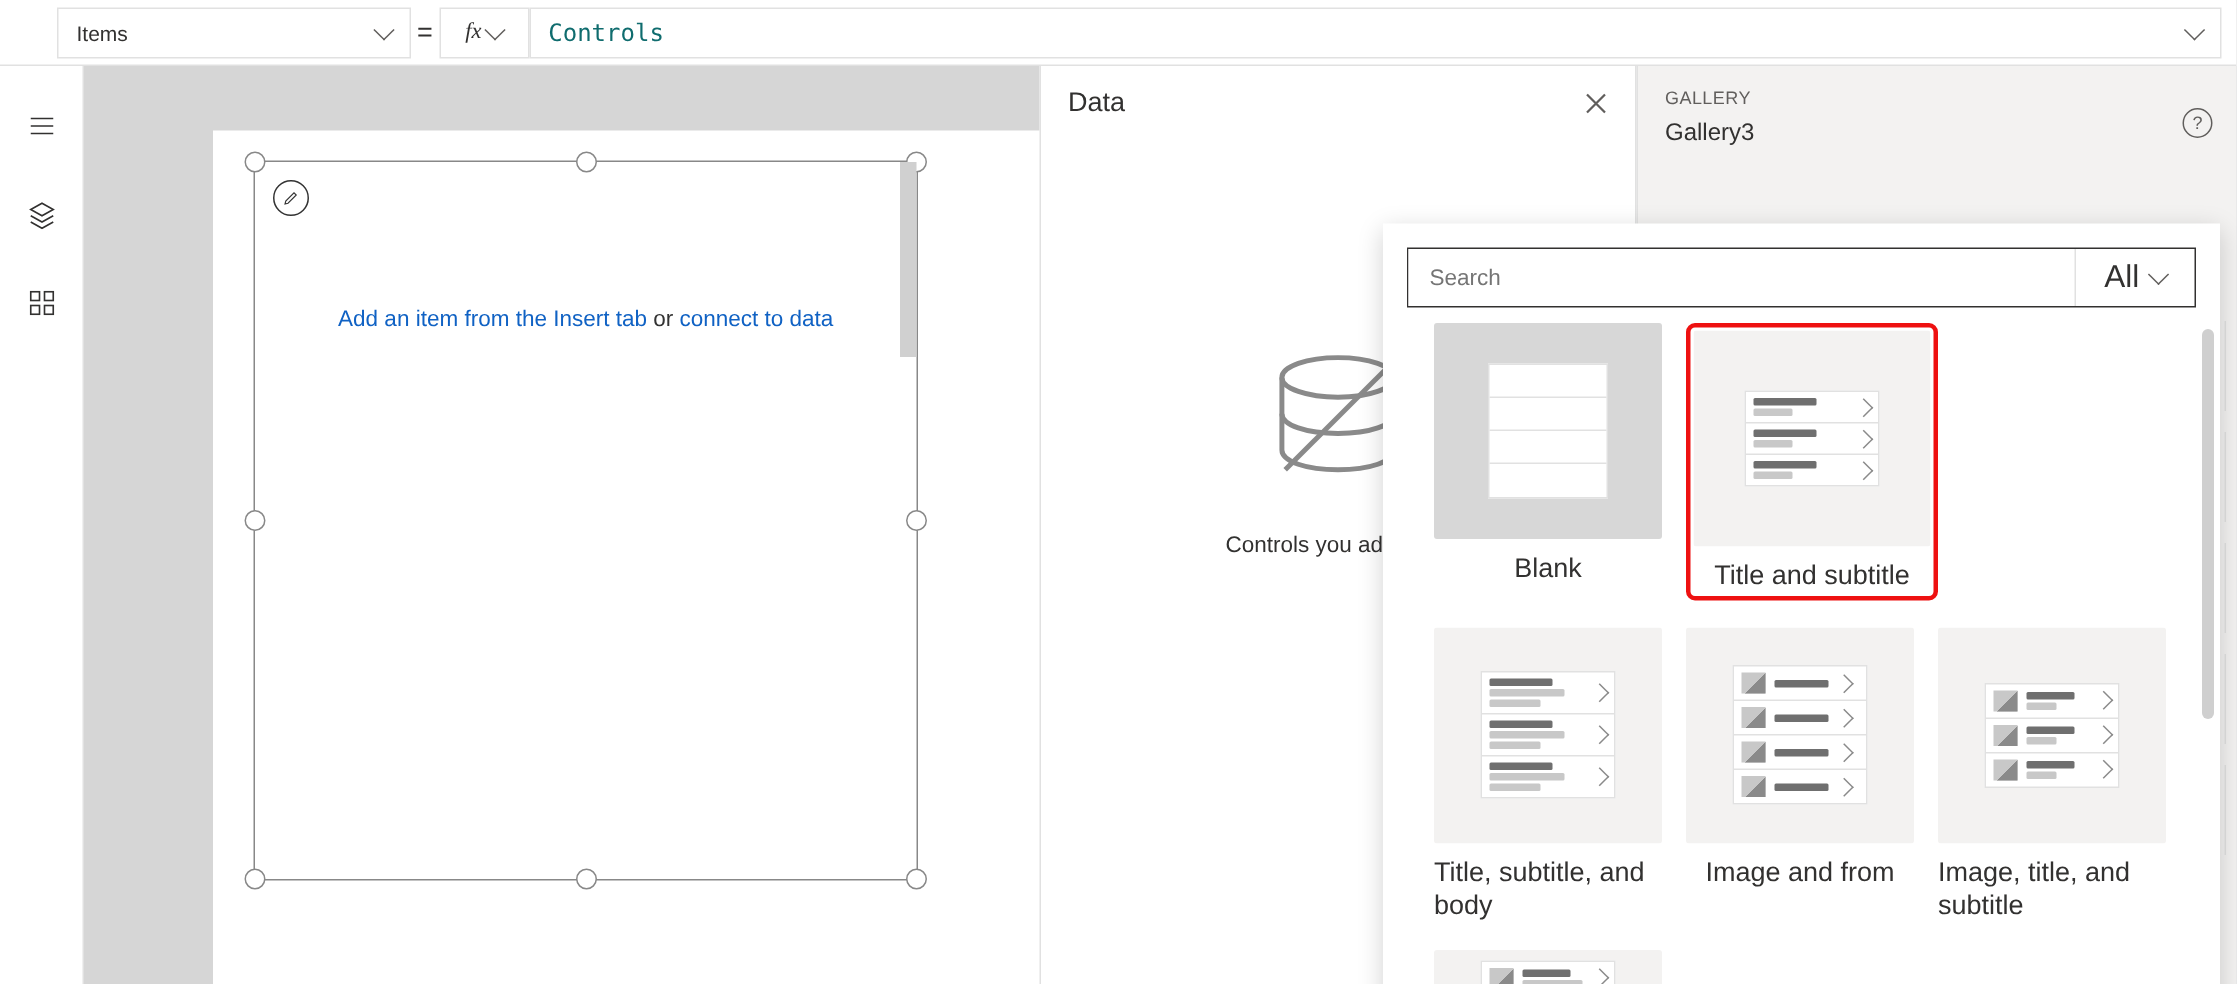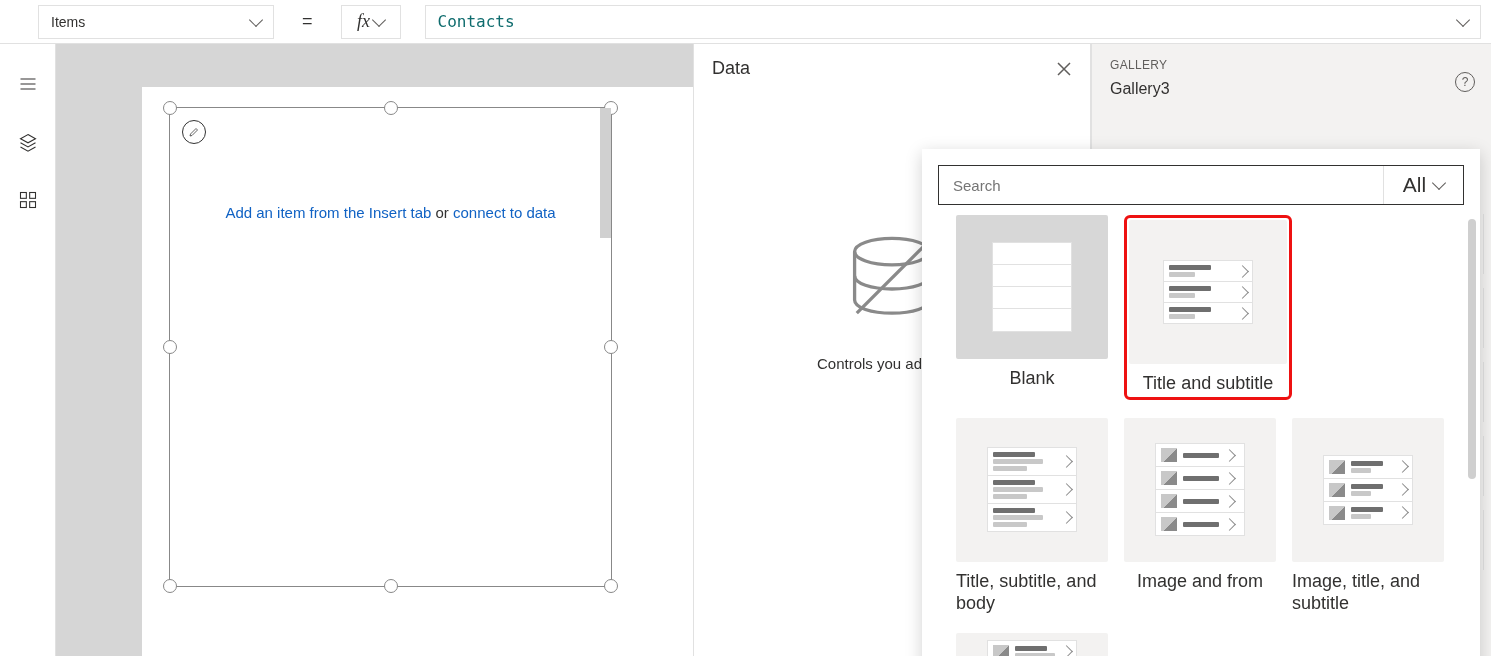--- a/index.html
+++ b/index.html
@@ -1,22 +1,22 @@
 <!DOCTYPE html>
 <html><head>
 <meta charset="utf-8">
 <style>
   * { box-sizing: border-box; margin: 0; padding: 0; }
   body { font-family: "Segoe UI", Tahoma, sans-serif; background: #fff; width: 1491px; height: 656px; overflow: hidden; position: relative; color: #323130; }
 
   
-  .formula-bar { display: flex; align-items: center; height: 44px; border-bottom: 1px solid #e1e1e1; padding: 4px 0 4px 38px; gap: 24px; background: #fff; }
+  .formula-bar { display: flex; align-items: center; height: 44px; border-bottom: 1px solid #e1e1e1; padding: 4px 0 4px 38px; gap: 0; background: #fff; }
   .prop-select { width: 236px; height: 34px; border: 1px solid #e1e1e1; display: flex; align-items: center; justify-content: space-between; padding: 0 12px; font-size: 14px; }
   .equals { font-size: 18px; color: #323130; padding: 0 4px; }
-  .fx-box { width: 60px; height: 34px; border: 1px solid #e1e1e1; display: flex; align-items: center; justify-content: center; gap: 4px; font-style: italic; font-family: "Times New Roman", serif; font-size: 18px; }
+  .fx-box { width: 60px; height: 34px; border: 1px solid #e1e1e1; display: flex; align-items: center; justify-content: center; gap: 4px; font-style: italic; font-family: "Times New Roman", serif; font-size: 15px; }
   .formula-input { flex: 1; height: 34px; border: 1px solid #e1e1e1; display: flex; align-items: center; justify-content: space-between; padding: 0 12px; margin-right: 10px; font-family: Consolas, monospace; font-size: 16px; color: #0f6c6e; }
 
   
   .left-rail { position: absolute; top: 44px; left: 0; width: 56px; height: 612px; border-right: 1px solid #e1e1e1; background:#fff; display:flex; flex-direction:column; align-items:center; padding-top:30px; gap:34px; }
   .left-rail svg { width: 20px; height: 20px; stroke: #323130; fill: none; stroke-width:1.3; }
 
   
   .canvas-area { position: absolute; top: 44px; left: 56px; right: 0; bottom: 0; background: #d6d6d6; }
   .phone { position: absolute; left: 50px; top: 43px; width: 597px; height: 640px; background: #fff; margin-left: 36px; }
   .gallery-control { position:absolute; left:27px; top:20px; width:443px; height:480px; border:1px solid #888; background:#fff; }
@@ -84,21 +84,21 @@
   <div class="prop-select">
     <span>Items</span>
     <span class="chev-down"></span>
   </div>
   <span class="equals">=</span>
   <div class="fx-box">
     <span>fx</span>
     <span class="chev-down"></span>
   </div>
   <div class="formula-input">
-    <span>Contacts</span>
+    <span>Controls</span>
     <span class="chev-down"></span>
   </div>
 </div>
 
 <div class="left-rail">
   <span><svg viewBox="0 0 24 24">
         <path d="M3 6h18M3 12h18M3 18h18"></path>
       </svg></span>
   <span><svg viewBox="0 0 24 24">
         <path d="M12 3l9 5-9 5-9-5 9-5z"></path>

